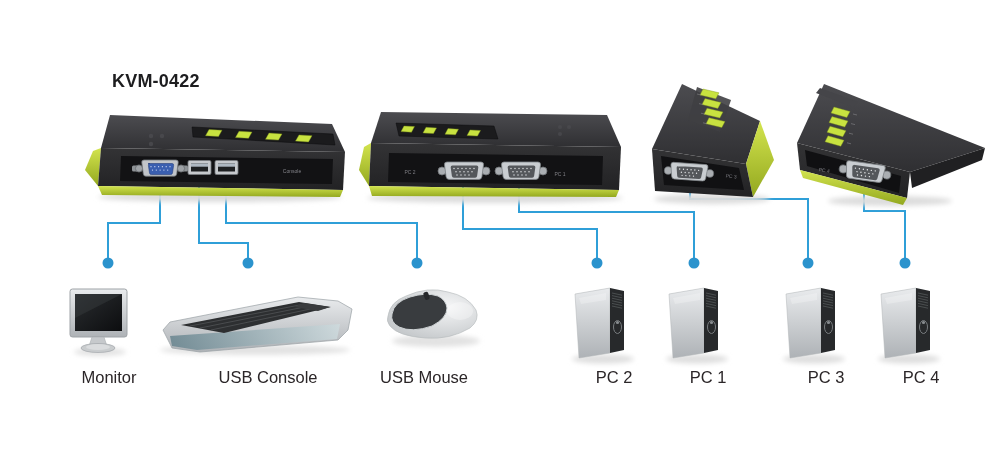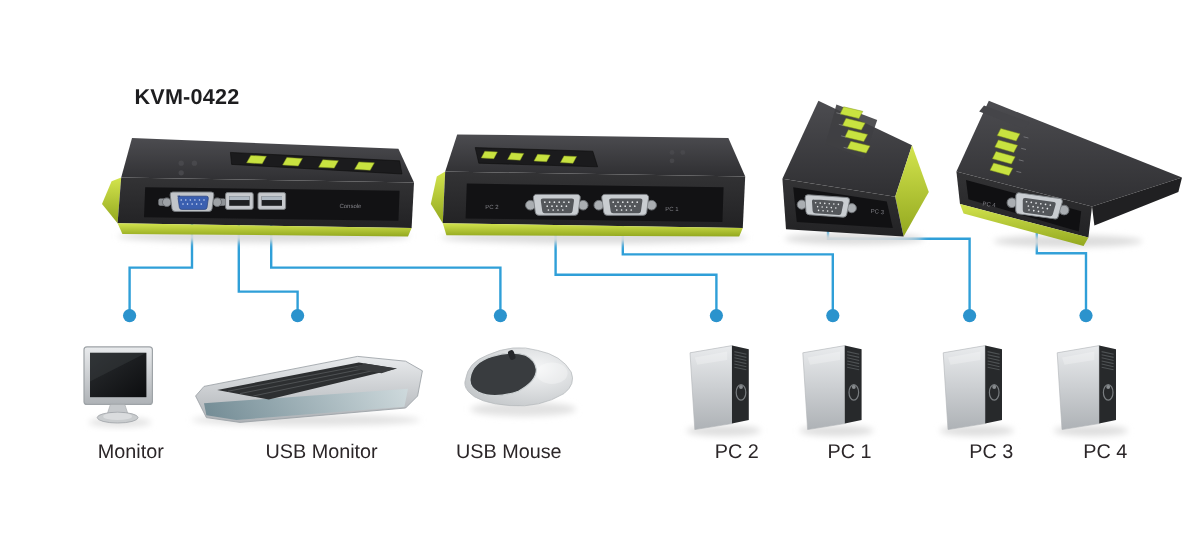--- a/index.html
+++ b/index.html
@@ -279,19 +279,19 @@
       <ellipse cx="460" cy="311" rx="13" ry="9" fill="#ffffff" opacity="0.3"></ellipse>
     </g>
 
     <use href="#pcTower" transform="translate(574,287)"></use>
     <use href="#pcTower" transform="translate(668,287)"></use>
     <use href="#pcTower" transform="translate(785,287)"></use>
     <use href="#pcTower" transform="translate(880,287)"></use>
   </svg>
 
   <div class="periph-label" style="left:95px">Monitor</div>
-  <div class="periph-label" style="left:254px">USB Monitor</div>
+  <div class="periph-label" style="left:254px">USB Console</div>
   <div class="periph-label" style="left:410px">USB Mouse</div>
   <div class="periph-label" style="left:600px">PC 2</div>
   <div class="periph-label" style="left:694px">PC 1</div>
   <div class="periph-label" style="left:812px">PC 3</div>
   <div class="periph-label" style="left:907px">PC 4</div>
 </div>
 
 </body></html>

